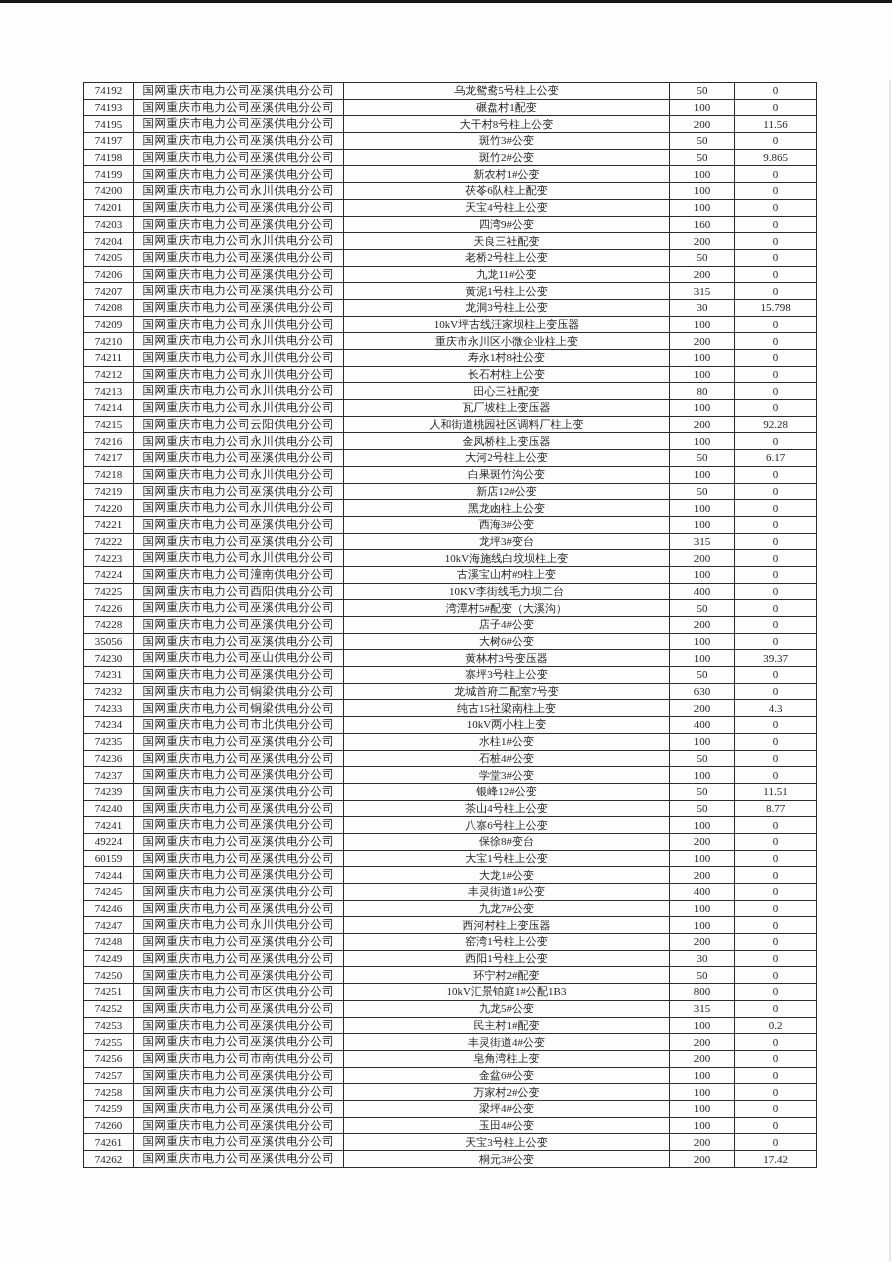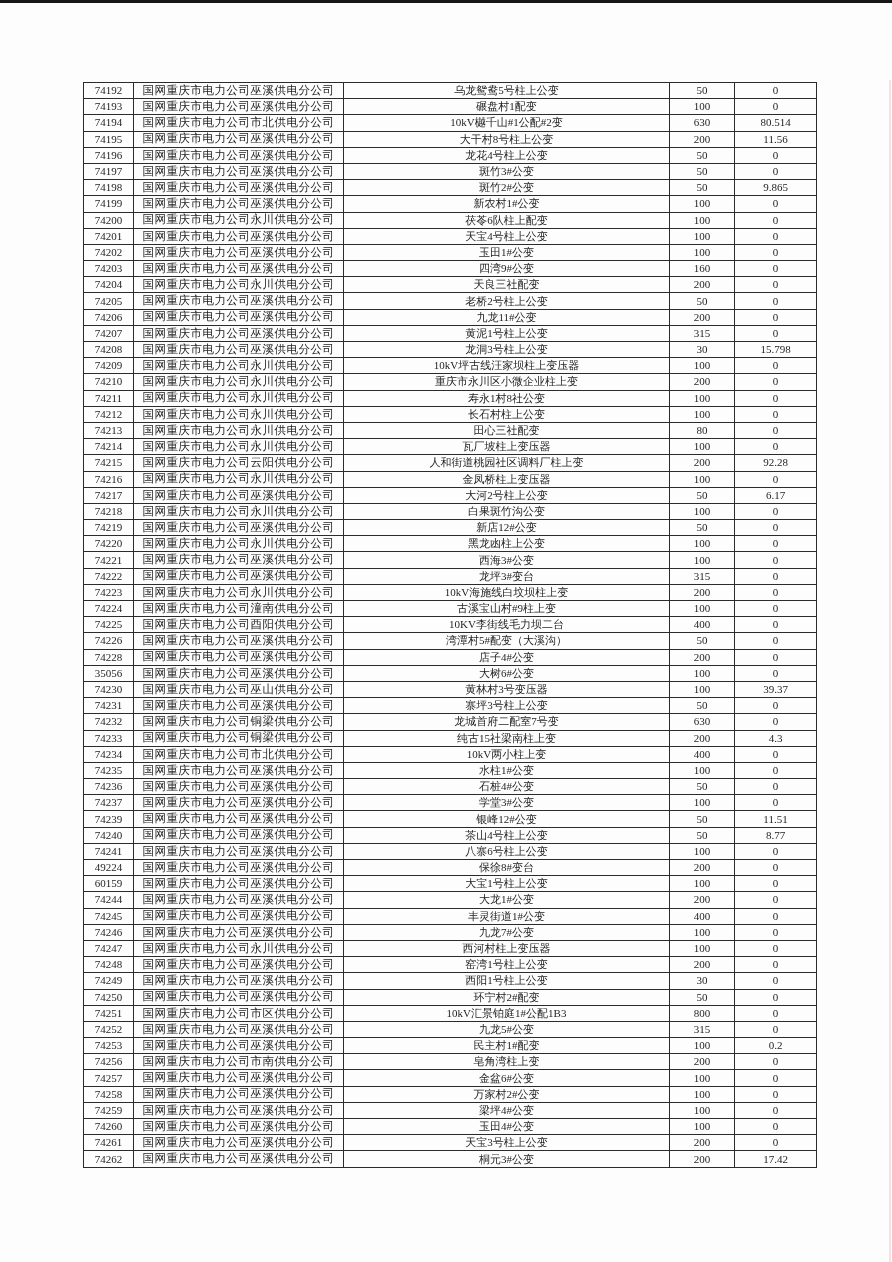--- a/index.html
+++ b/index.html
@@ -87,41 +87,27 @@
           <td class="cell-value">0</td>
         </tr>
         <tr>
           <td class="cell-id">74193</td>
           <td class="cell-company">国网重庆市电力公司巫溪供电分公司</td>
           <td class="cell-device">碾盘村1配变</td>
           <td class="cell-capacity">100</td>
           <td class="cell-value">0</td>
         </tr>
         <tr>
-          <td class="cell-id">74194</td>
-          <td class="cell-company">国网重庆市电力公司市北供电分公司</td>
-          <td class="cell-device">10kV樾千山#1公配#2变</td>
-          <td class="cell-capacity">630</td>
-          <td class="cell-value">80.514</td>
-        </tr>
-        <tr>
           <td class="cell-id">74195</td>
           <td class="cell-company">国网重庆市电力公司巫溪供电分公司</td>
           <td class="cell-device">大干村8号柱上公变</td>
           <td class="cell-capacity">200</td>
           <td class="cell-value">11.56</td>
         </tr>
         <tr>
-          <td class="cell-id">74196</td>
-          <td class="cell-company">国网重庆市电力公司巫溪供电分公司</td>
-          <td class="cell-device">龙花4号柱上公变</td>
-          <td class="cell-capacity">50</td>
-          <td class="cell-value">0</td>
-        </tr>
-        <tr>
           <td class="cell-id">74197</td>
           <td class="cell-company">国网重庆市电力公司巫溪供电分公司</td>
           <td class="cell-device">斑竹3#公变</td>
           <td class="cell-capacity">50</td>
           <td class="cell-value">0</td>
         </tr>
         <tr>
           <td class="cell-id">74198</td>
           <td class="cell-company">国网重庆市电力公司巫溪供电分公司</td>
           <td class="cell-device">斑竹2#公变</td>
@@ -139,27 +125,20 @@
           <td class="cell-id">74200</td>
           <td class="cell-company">国网重庆市电力公司永川供电分公司</td>
           <td class="cell-device">茯苓6队柱上配变</td>
           <td class="cell-capacity">100</td>
           <td class="cell-value">0</td>
         </tr>
         <tr>
           <td class="cell-id">74201</td>
           <td class="cell-company">国网重庆市电力公司巫溪供电分公司</td>
           <td class="cell-device">天宝4号柱上公变</td>
-          <td class="cell-capacity">100</td>
-          <td class="cell-value">0</td>
-        </tr>
-        <tr>
-          <td class="cell-id">74202</td>
-          <td class="cell-company">国网重庆市电力公司巫溪供电分公司</td>
-          <td class="cell-device">玉田1#公变</td>
           <td class="cell-capacity">100</td>
           <td class="cell-value">0</td>
         </tr>
         <tr>
           <td class="cell-id">74203</td>
           <td class="cell-company">国网重庆市电力公司巫溪供电分公司</td>
           <td class="cell-device">四湾9#公变</td>
           <td class="cell-capacity">160</td>
           <td class="cell-value">0</td>
         </tr>
@@ -491,20 +470,27 @@
           <td class="cell-device">九龙5#公变</td>
           <td class="cell-capacity">315</td>
           <td class="cell-value">0</td>
         </tr>
         <tr>
           <td class="cell-id">74253</td>
           <td class="cell-company">国网重庆市电力公司巫溪供电分公司</td>
           <td class="cell-device">民主村1#配变</td>
           <td class="cell-capacity">100</td>
           <td class="cell-value">0.2</td>
+        </tr>
+        <tr>
+          <td class="cell-id">74255</td>
+          <td class="cell-company">国网重庆市电力公司巫溪供电分公司</td>
+          <td class="cell-device">丰灵街道4#公变</td>
+          <td class="cell-capacity">200</td>
+          <td class="cell-value">0</td>
         </tr>
         <tr>
           <td class="cell-id">74256</td>
           <td class="cell-company">国网重庆市电力公司市南供电分公司</td>
           <td class="cell-device">皂角湾柱上变</td>
           <td class="cell-capacity">200</td>
           <td class="cell-value">0</td>
         </tr>
         <tr>
           <td class="cell-id">74257</td>

